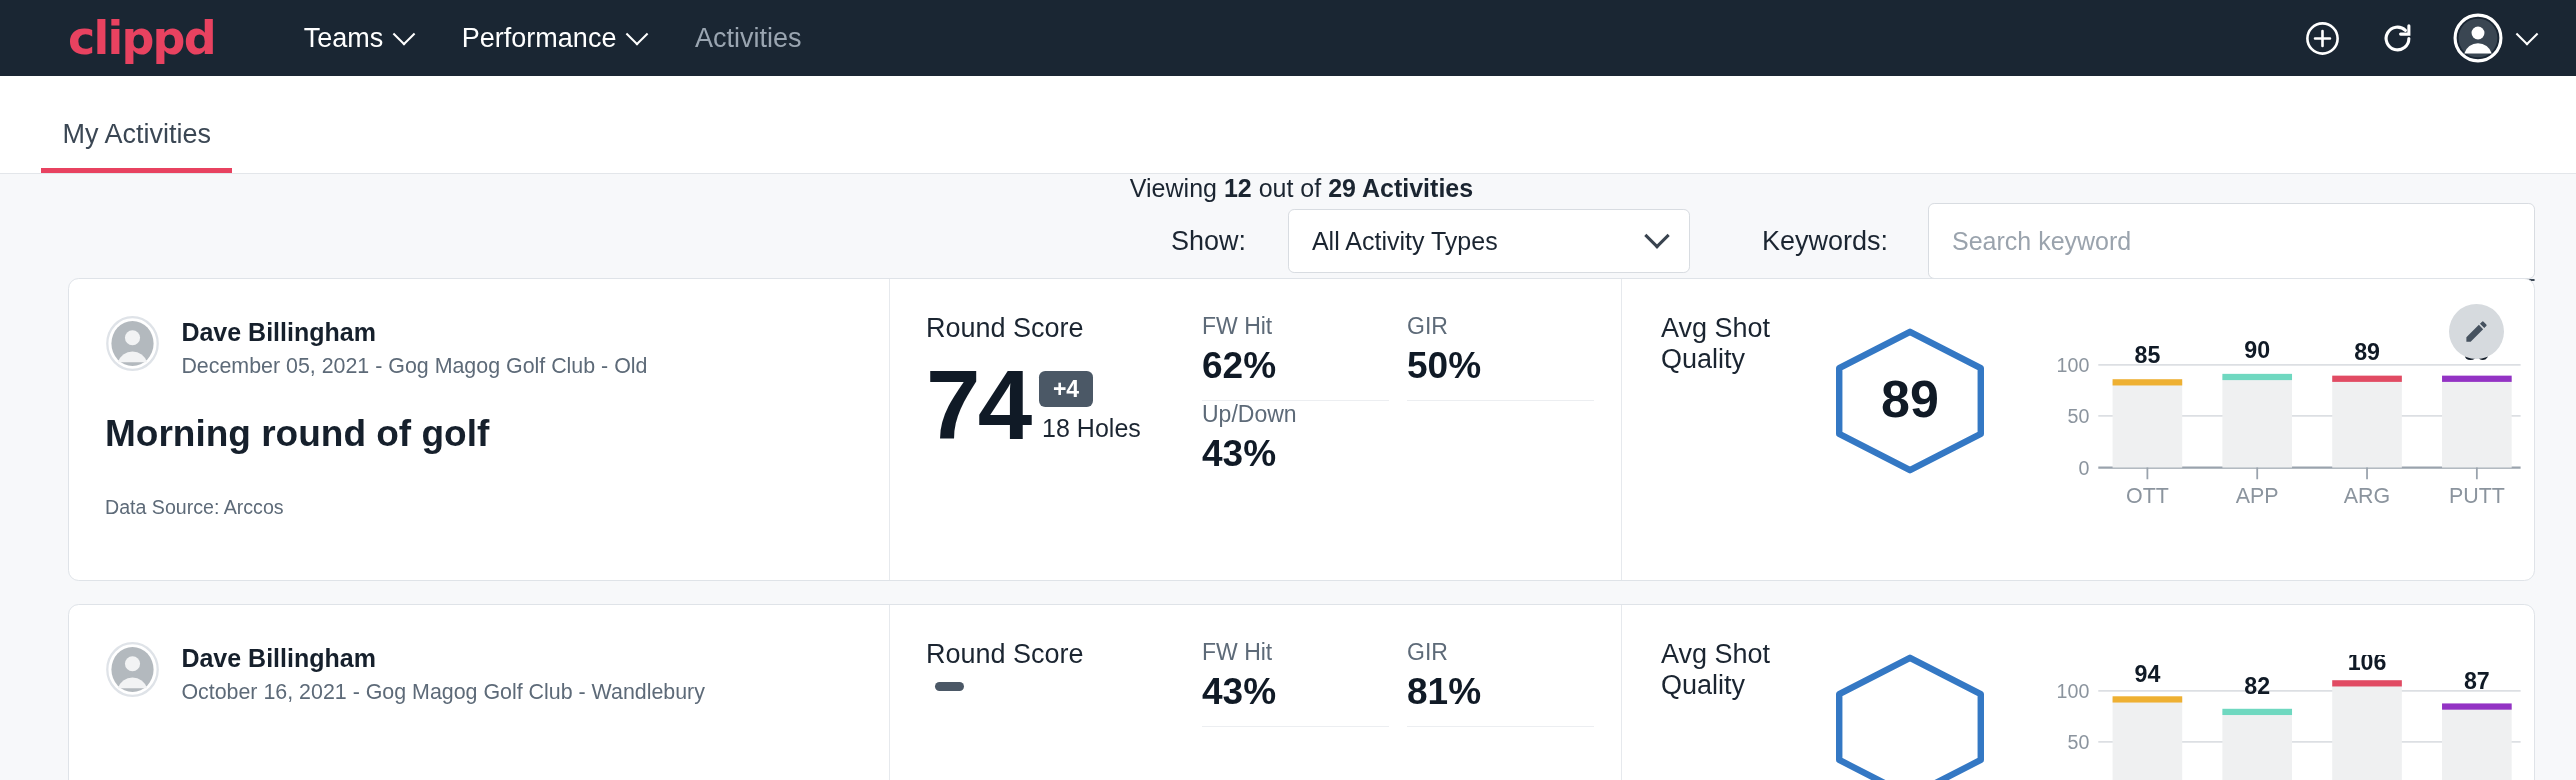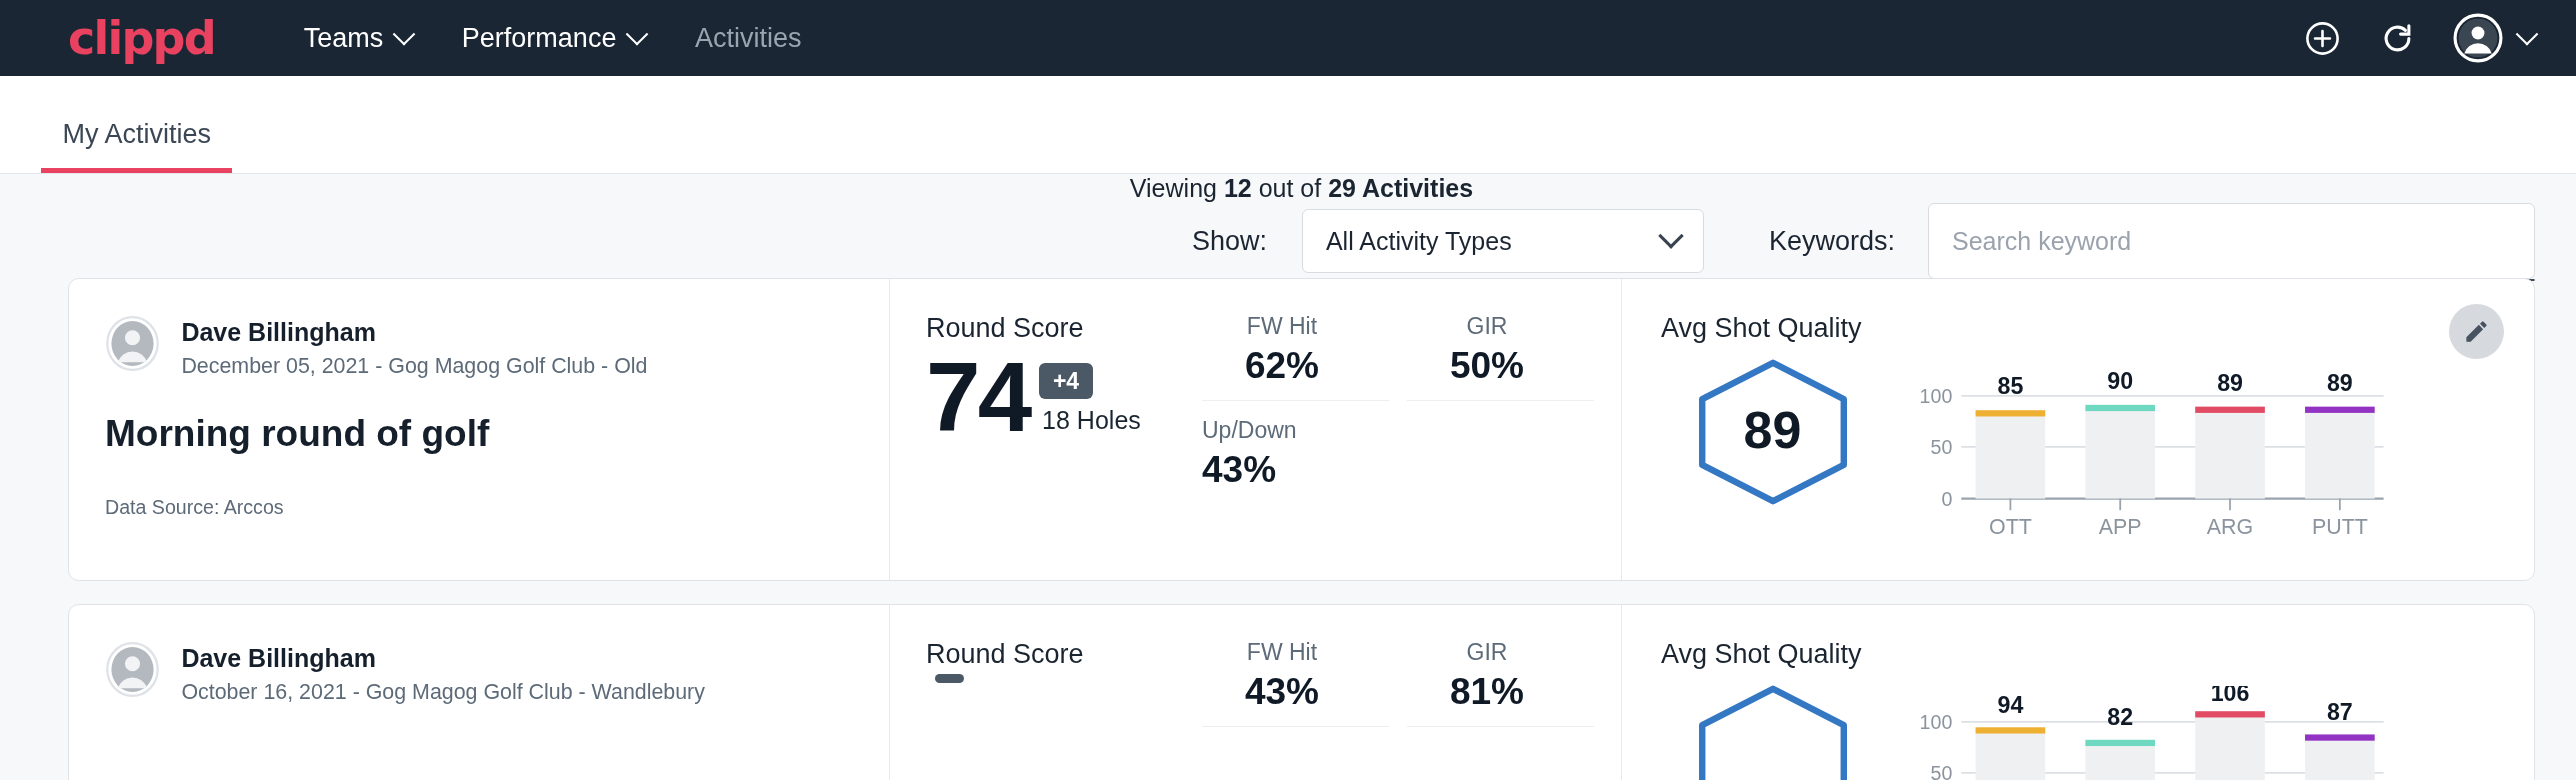--- a/index.html
+++ b/index.html
@@ -83,21 +83,21 @@
   .viewing {
     font-size: 25px;
     color: #1b2531;
     white-space: nowrap;
   }
   .viewing b { font-weight: bold; }
   .toolbar-mid {
     margin-left: auto;
     display: flex;
     align-items: center;
-    gap: 10px;
+    gap: 17px;
   }
   .lbl { font-size: 27px; color: #1b2531; white-space: nowrap; }
   .select-box {
     width: 402px; height: 64px;
     margin-left: 25px;
     background: #ffffff;
     border: 0.9px solid #d8dce1;
     border-radius: 6.2px;
     display: flex;
     align-items: center;
@@ -180,21 +180,21 @@
   .who-name { font-size: 25px; font-weight: bold; color: #16202c; }
   .who-sub { font-size: 21.4px; color: #5d6a78; margin-top: 7.1px; }
   .card-title { font-size: 37px; font-weight: bold; color: #16202c; margin-top: 34px; }
   .data-src { font-size: 19.6px; color: #5d6a78; margin-top: 41px; }
 
   .col-score {
     width: 312px;
     padding: 34px 0 0 36px;
   }
   .sec-h { font-size: 27px; color: #1b2531; }
-  .score-row { display: flex; align-items: flex-end; margin-top: 4px; }
+  .score-row { display: flex; align-items: flex-end; margin-top: 12px; }
   .score-big {
     font-size: 98px;
     font-weight: bold;
     color: #101a26;
     line-height: 1.02;
     letter-spacing: -2.7px;
   }
   .score-side { padding-bottom: 12.5px; }
   .badge {
     display: inline-block;
@@ -213,29 +213,28 @@
     width: 420px;
     padding: 34px 27px 0 0;
     border-right: 0.9px solid #e6e9ed;
     display: grid;
     grid-template-columns: 1fr 1fr;
     grid-template-rows: auto auto;
     align-content: start;
     column-gap: 18px;
   }
   .stat { padding-right: 27px; }
-  .stat.rowtop { border-bottom: 1.8px solid #eceef1; padding-bottom: 12.5px; margin-bottom: 16px; text-align: center; }
+  .stat.rowtop { border-bottom: 1.8px solid #eceef1; padding-bottom: 12.5px; margin-bottom: 0; }
   .stat-k { font-size: 23px; color: #5d6a78; }
   .stat-v { font-size: 37px; font-weight: bold; color: #101a26; margin-top: 5.4px; }
 
   .col-quality {
     flex: 1;
     padding: 34px 0 0 39px;
     display: flex;
-    flex-direction: column;
   }
   .q-body { display: flex; align-items: flex-start; margin-top: 9px; }
   .hexwrap { width: 223px; display: flex; justify-content: center; padding-top: 5.4px; position: relative; }
   .hexnum {
     position: absolute;
     top: 50%; left: 50%;
     transform: translate(-50%,-50%);
     font-size: 52px; font-weight: bold; color: #101a26;
   }
   .chartwrap { margin-left: 12.5px; padding-top: 7.1px; }

